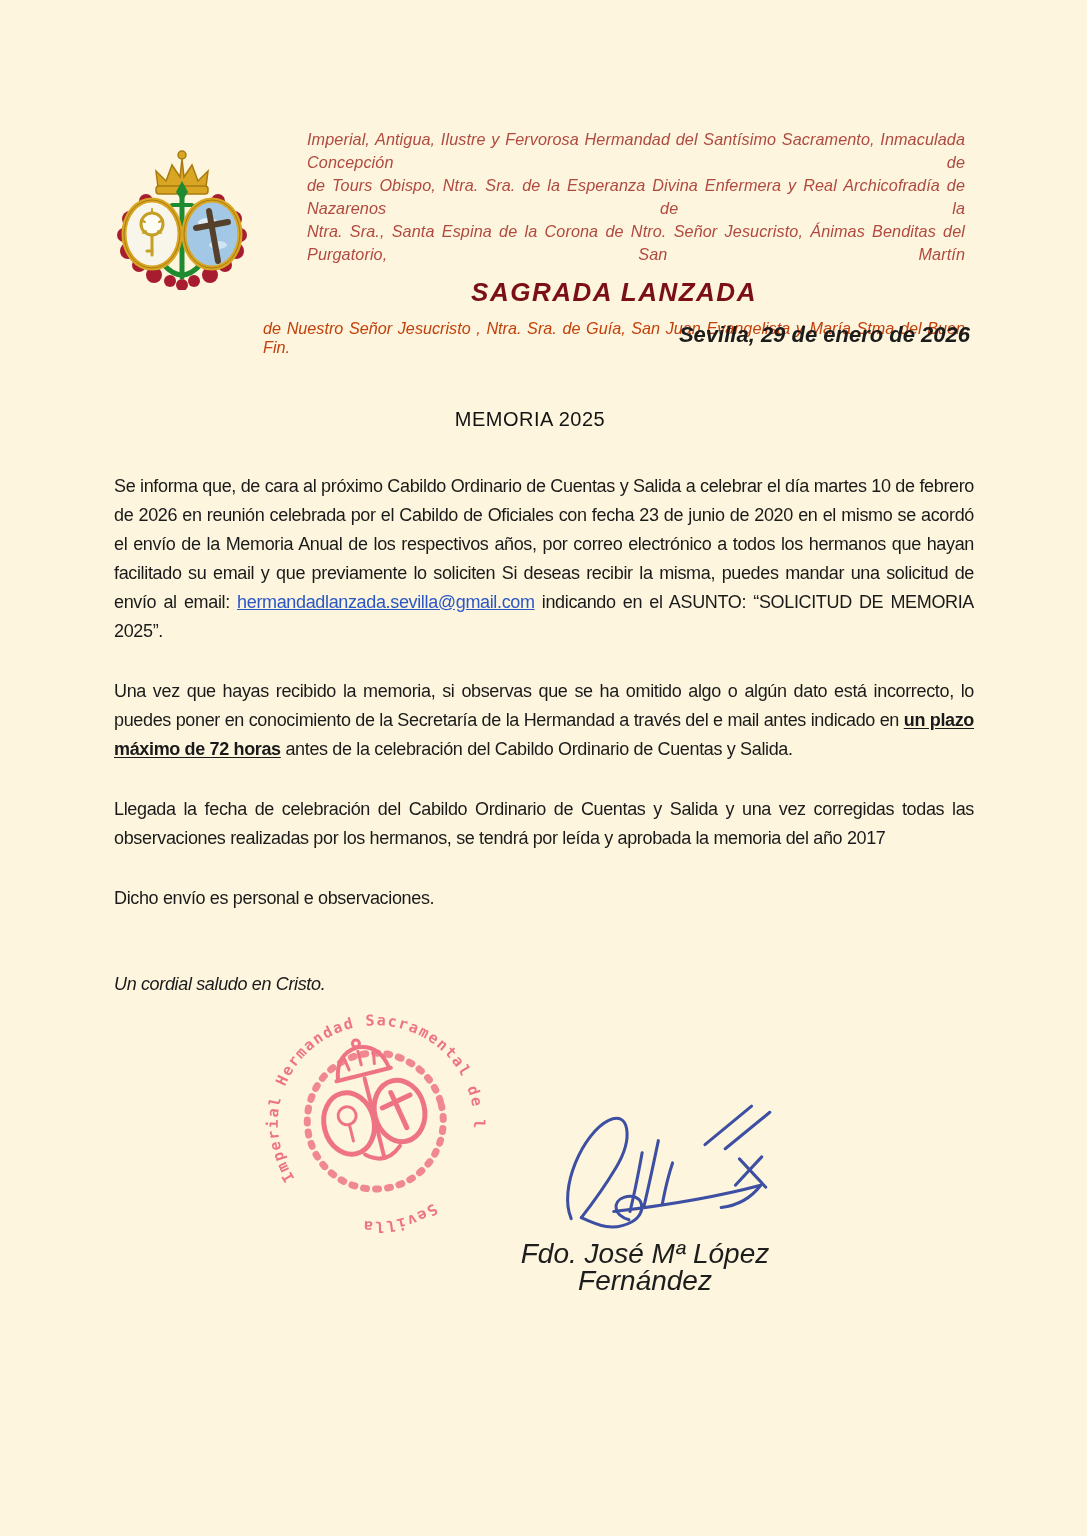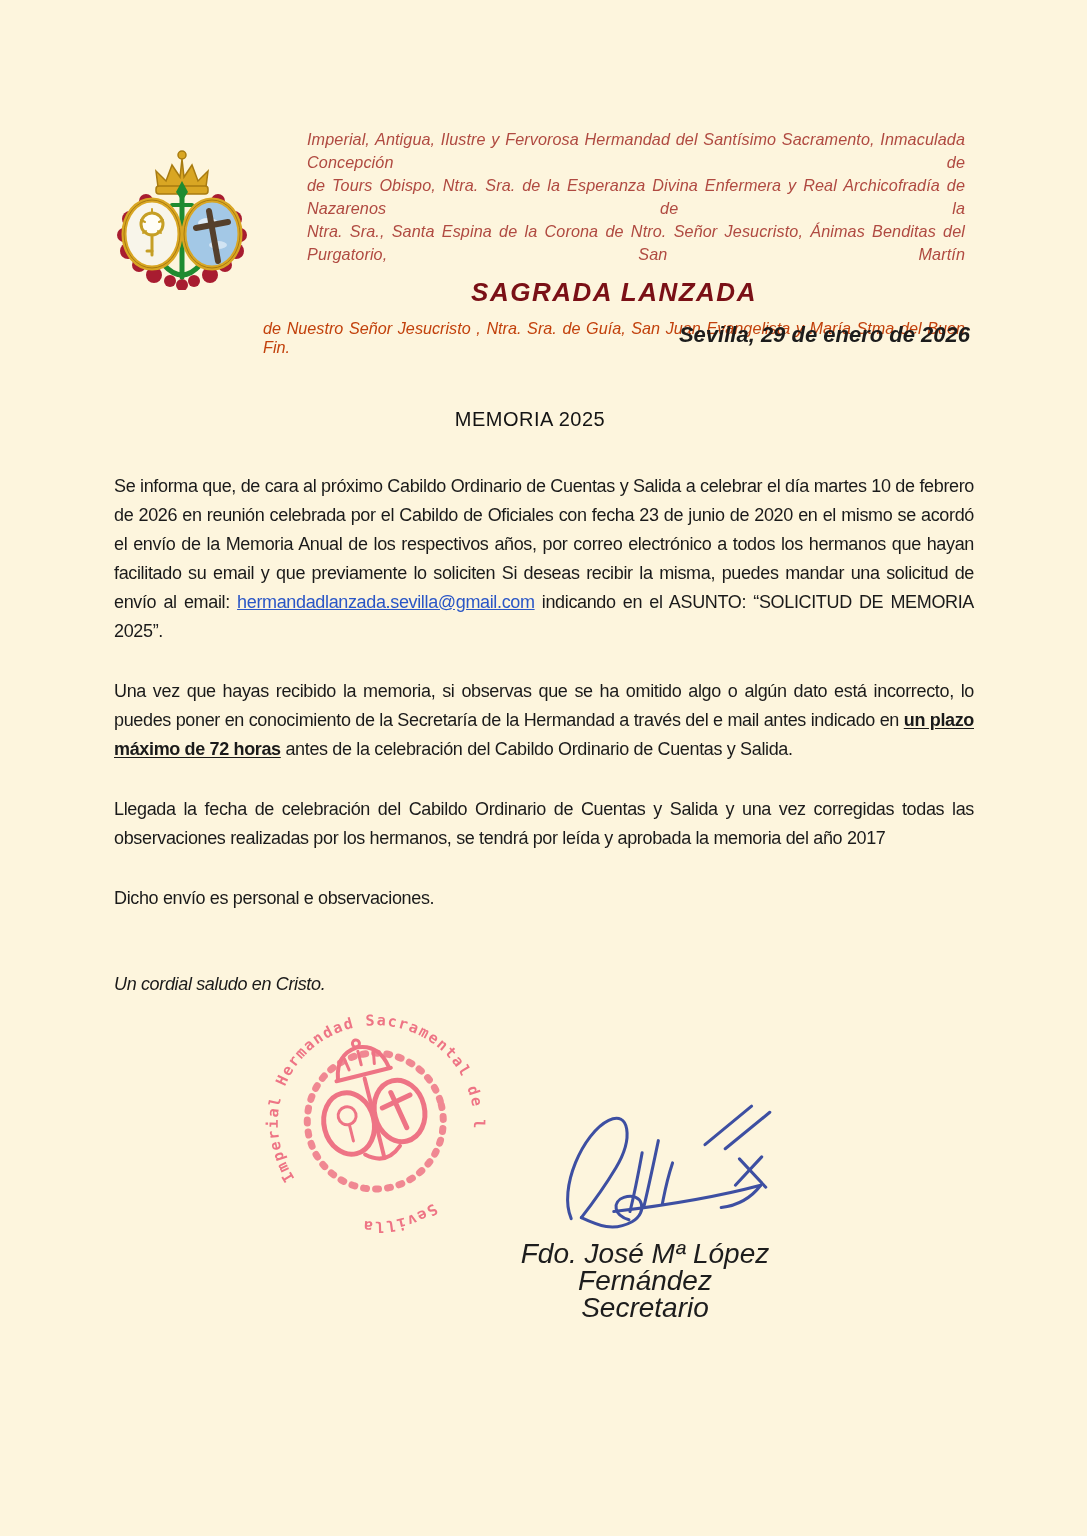--- a/index.html
+++ b/index.html
@@ -194,16 +194,15 @@
         <path d="M150,52 L196,14"></path>
         <path d="M170,56 L214,20"></path>
         <path d="M180,92 L206,64"></path>
         <path d="M184,66 L210,94"></path>
       </g>
     </svg>
   </div>
 
   <div class="signer">
     <div>Fdo. José Mª López Fernández</div>
-    <div>Secretario</div>
   </div>
 
 </div>
 
 </body></html>

